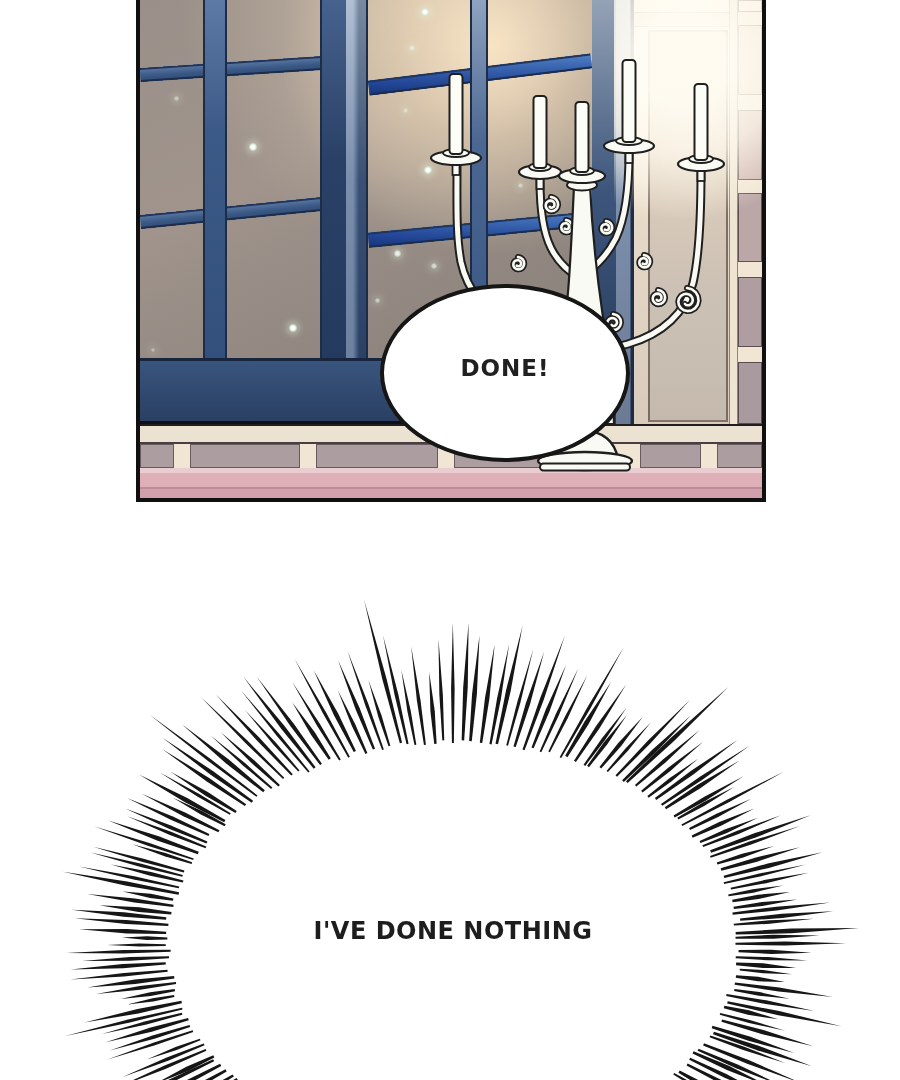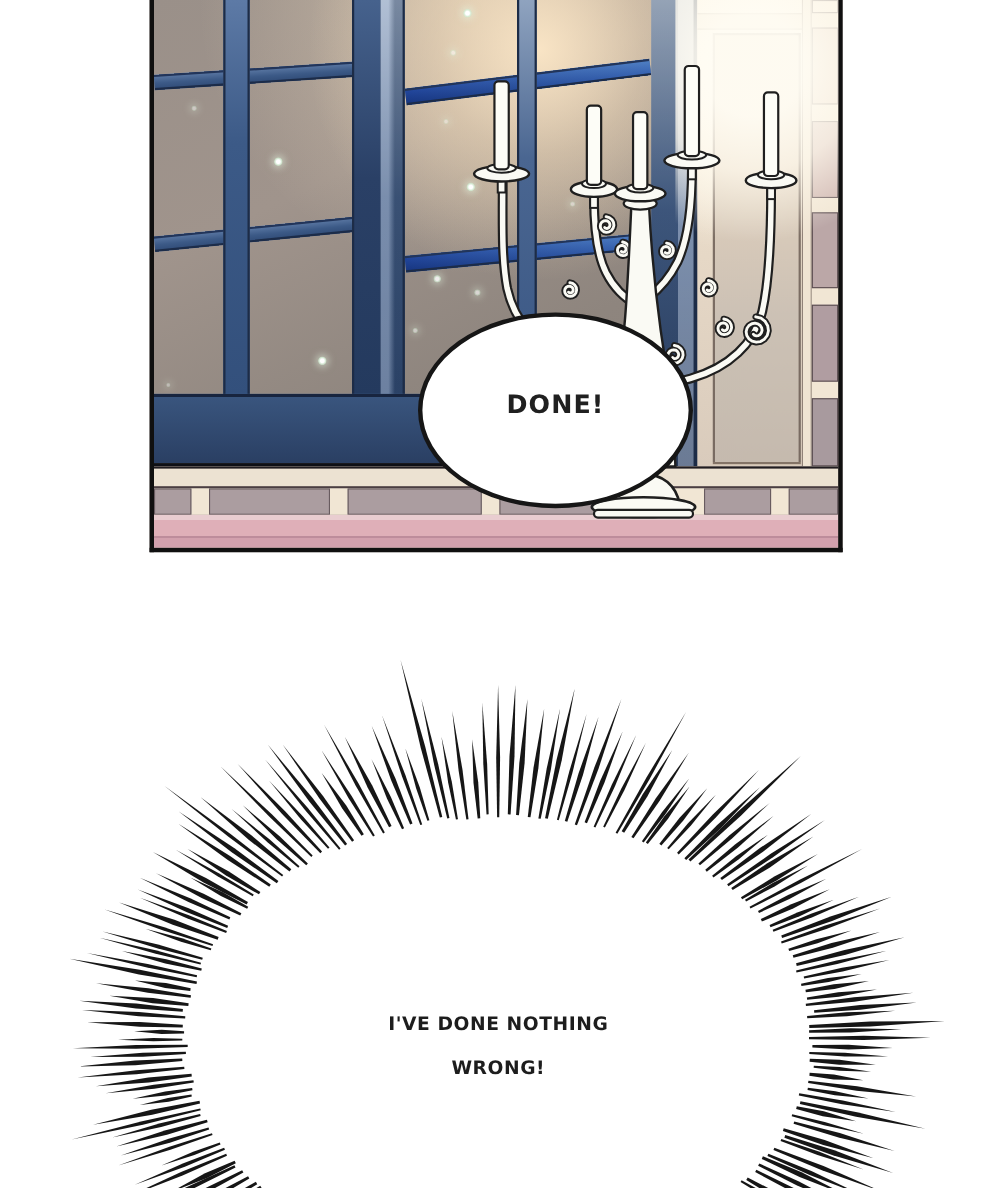--- a/index.html
+++ b/index.html
@@ -70,21 +70,21 @@
 
   
   .bubble{left:240px;top:284px;width:250px;height:178px;background:var(--bubble,#ffffff);
     border:4px solid #161616;border-radius:50%;box-sizing:border-box;
     display:flex;align-items:center;justify-content:center;}
   .bubble-text{font-size:23px;font-weight:700;letter-spacing:1px;color:#202020;padding-bottom:10px;}
 
   
   #burst{position:absolute;left:0;top:560px;width:900px;height:520px;}
   .burst-text{position:absolute;left:453px;top:911px;transform:translateX(-50%);
-    text-align:center;font-size:17px;font-weight:700;line-height:40px;letter-spacing:.5px;color:#1d1d1d;white-space:nowrap;}
+    text-align:center;font-size:24px;font-weight:700;line-height:40px;letter-spacing:.5px;color:#1d1d1d;white-space:nowrap;}
 </style>
 </head>
 <body>
 
 <div class="page">
 
   <div class="panel">
     <div class="abs glass"></div>
     <div class="abs" id="stars" style="left:0;top:0;width:622px;height:498px;">
         <div class="star" style="left: 281px; top: 8px; width: 8px; height: 8px; opacity: 1;"></div>
@@ -405,15 +405,14 @@
       <polygon points="732.5821151796866,902.139380407177 758.635298743093,899.022195783242 789.953844624175,891.8865423559254 757.9588677369666,894.7308911262436 732.2100781263172,899.7791628458278" fill="#161616"></polygon>
       <polygon points="733.799806190153,908.9347823101571 762.5113926662052,906.0317041094794 797.2016543876973,899.4483084274959 761.9930993696971,902.1153312162324 733.5147448770736,906.7807772188712" fill="#161616"></polygon>
       <polygon points="732.6958987987588,914.6548772955086 776.7370012653071,910.5952483675068 830.2248875259921,902.6069308078243 776.298126600667,906.6900240192455 732.4545177332069,912.5070039039649" fill="#161616"></polygon>
       <polygon points="740.2384054998014,920.7892436305709 782.2614617166995,918.0590492092554 833.323969366627,911.3433488595091 781.8756481630747,913.6993123614782 740.0262080453077,918.3913883642934" fill="#161616"></polygon>
       <polygon points="733.852005636918,925.5880779784907 769.8962786877067,923.7673097695215 813.7526150294293,918.8169598768548 769.6410849266784,920.2512239293294 733.7116490683525,923.6542307663851" fill="#161616"></polygon>
       <polygon points="735.7248155898806,934.5218421941864 791.2751341745894,933.2700891414827 859.0178572296019,928.0882814932544 791.0788622123408,928.557976560219 735.6168660106439,931.9301802744914" fill="#161616"></polygon>
       <polygon points="735.5631842725734,938.8333557171641 773.3991432396517,938.74928387927 819.5647671061862,935.5940438451631 773.2980774562752,934.810592826922 735.5075980917163,936.6670756383726" fill="#161616"></polygon>
     </svg>
   <div class="burst-text">
     <span style="display:block">I'VE DONE NOTHING</span>
-    <span style="display:block">WRONG!</span>
   </div>
 </div>
 
 </body></html>

